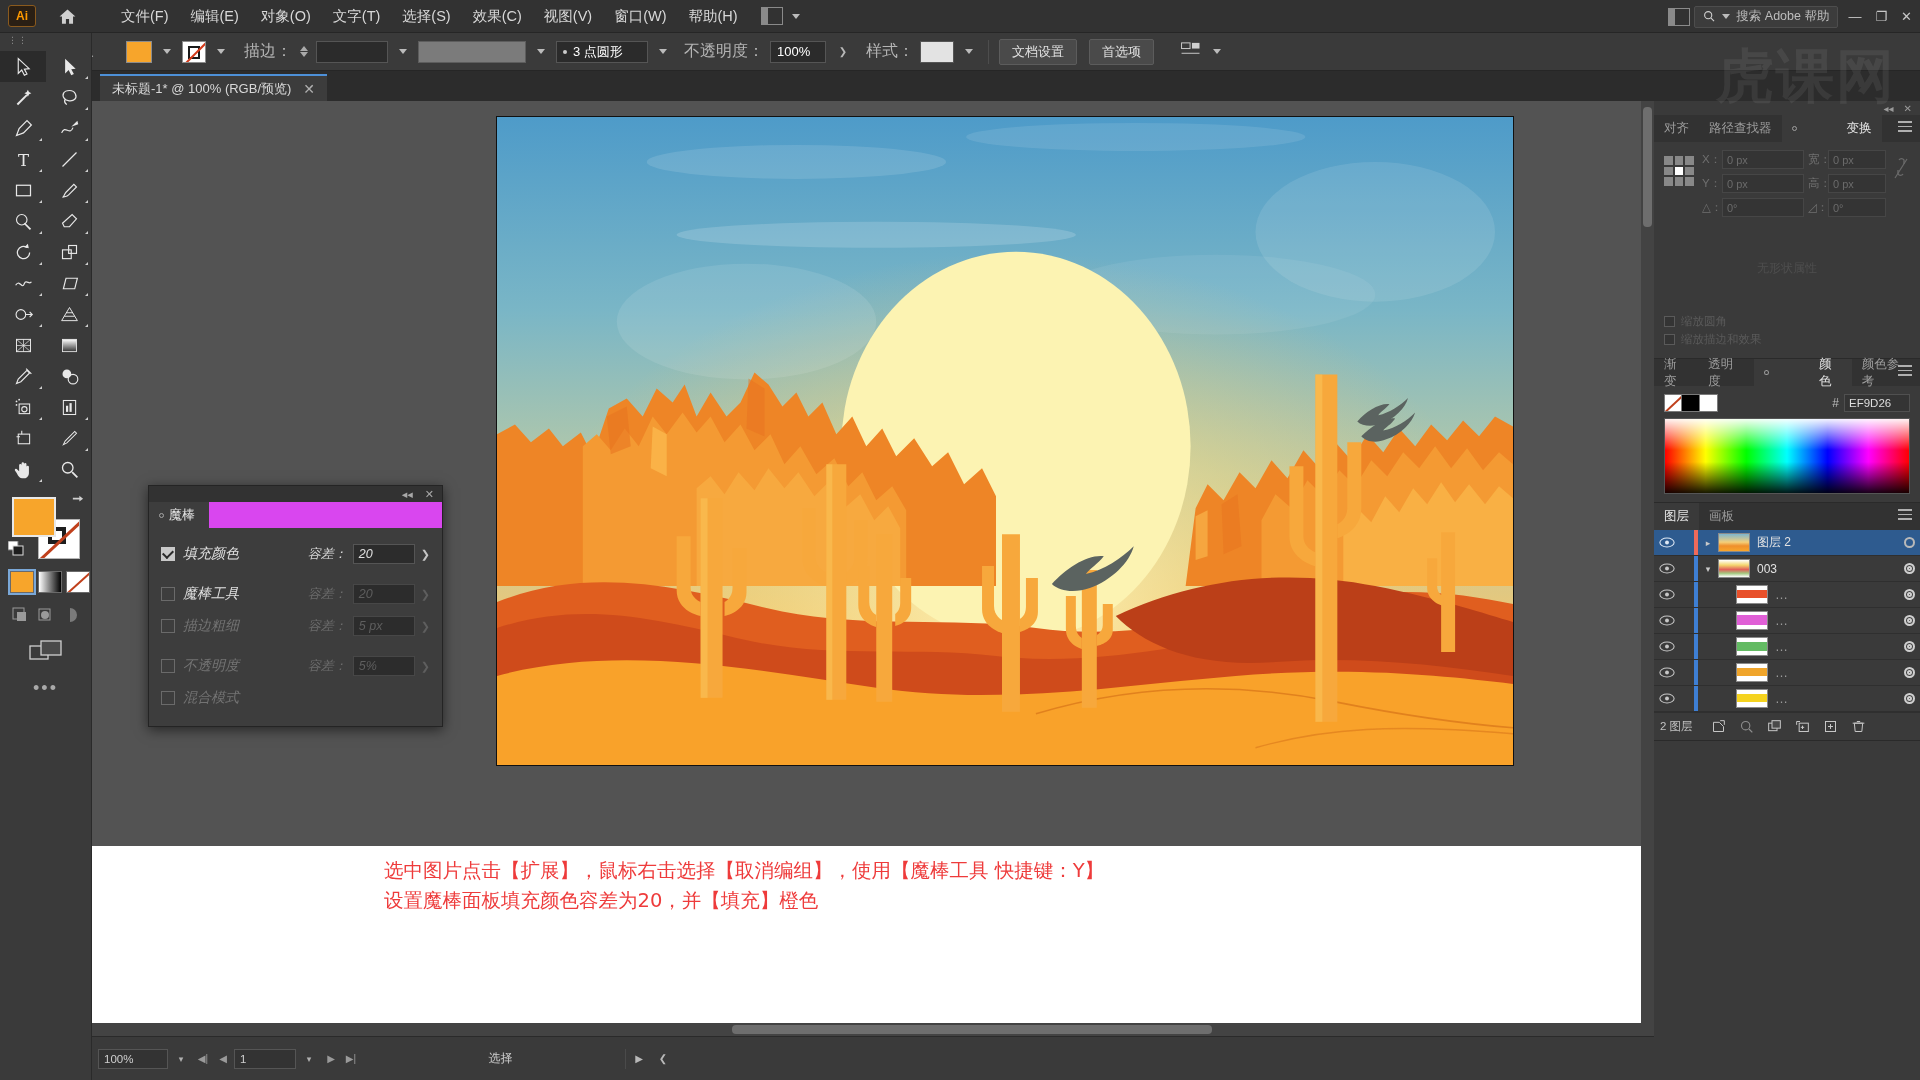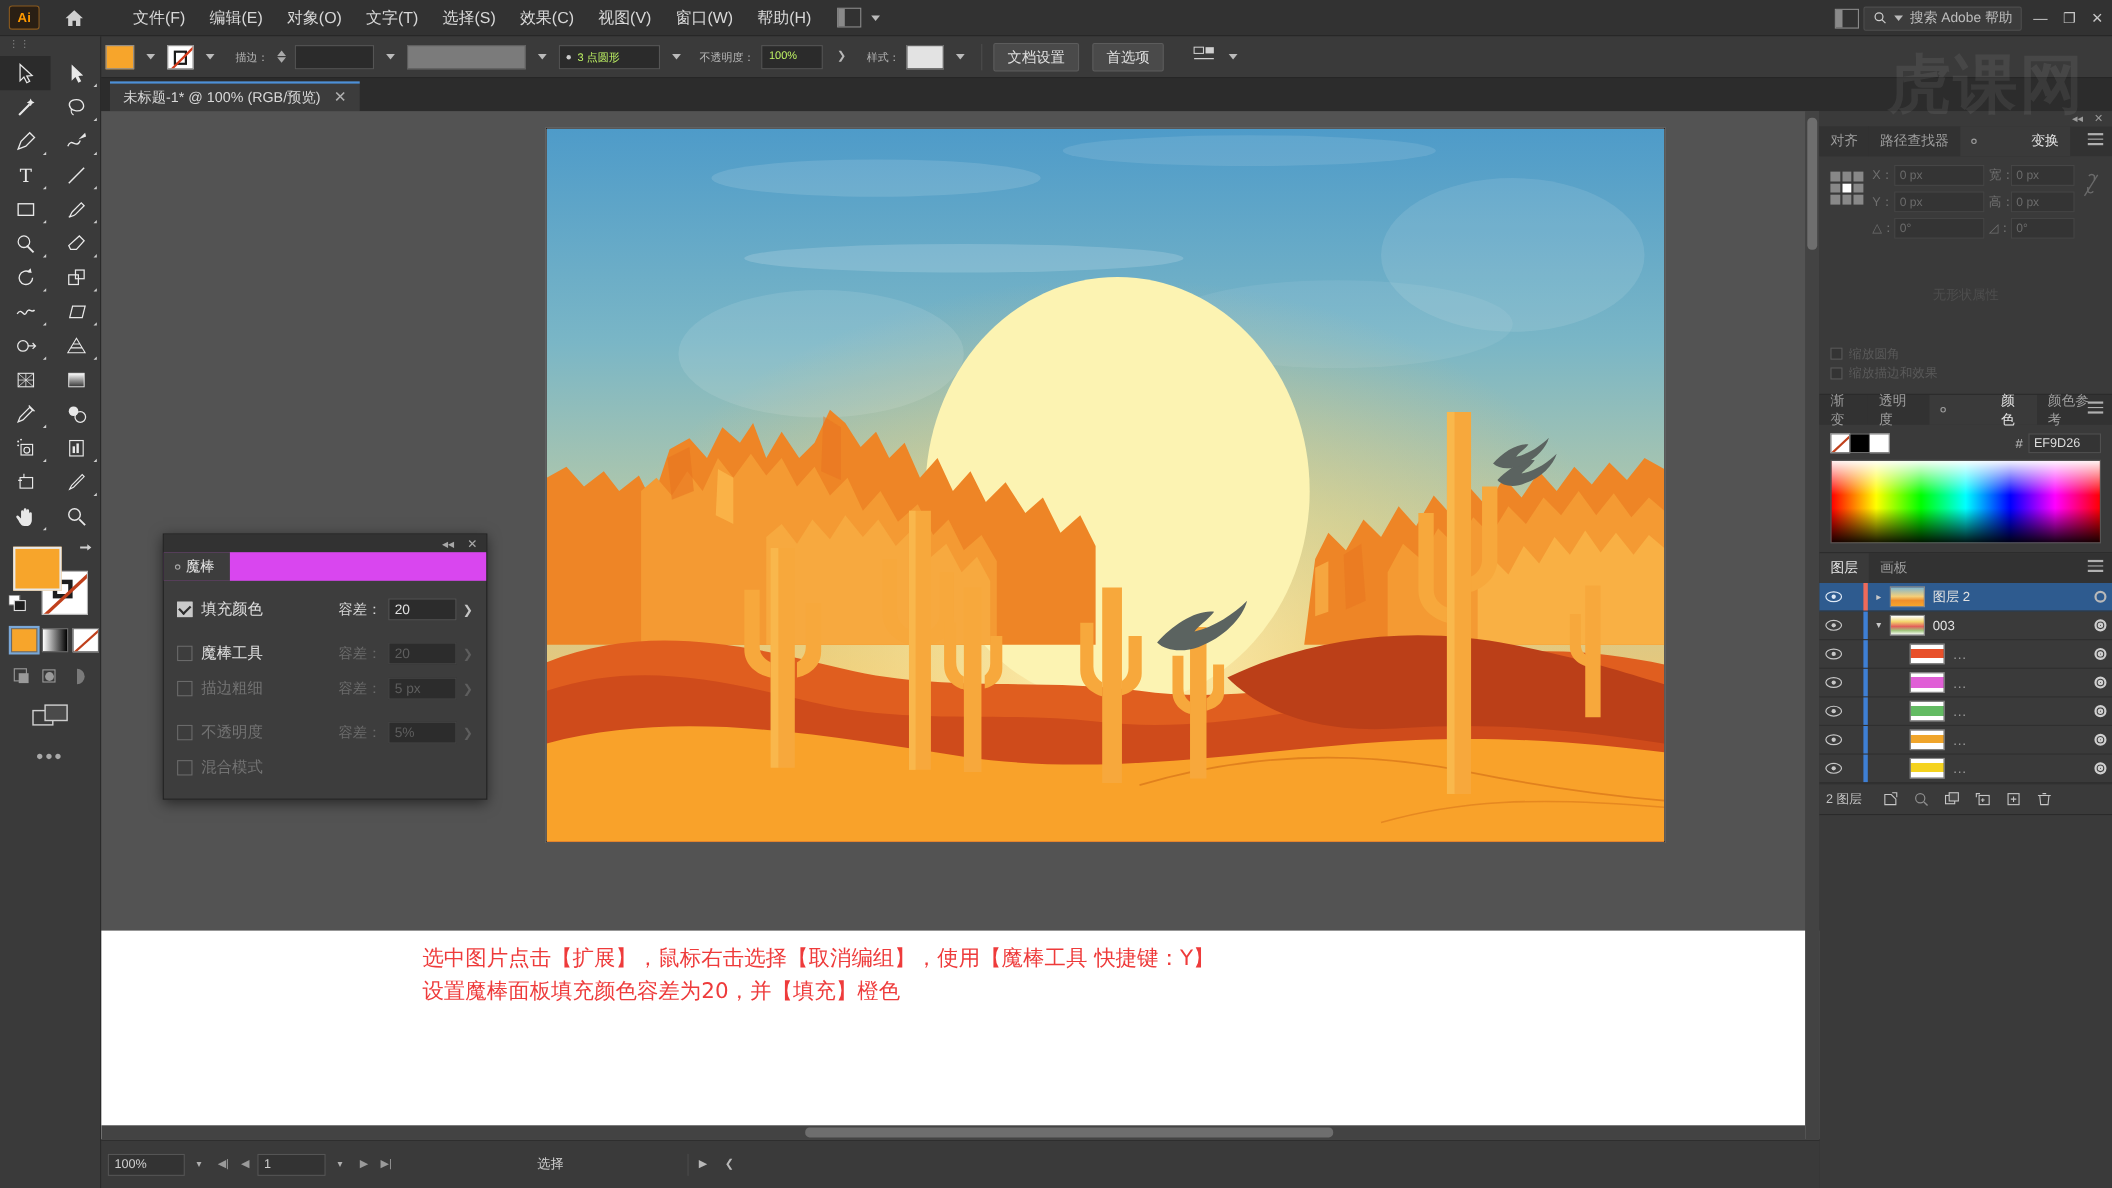--- a/index.html
+++ b/index.html
@@ -25,34 +25,34 @@
   .win-btns { display:flex; gap:14px; font-size:13px; color:#c8c8c8; padding-left:6px; }
 
   
   .watermark { position:absolute; right:24px; top:38px; font-size:58px; font-weight:bold;
     color:rgba(255,255,255,0.07); letter-spacing:2px; pointer-events:none;
     font-family:"DejaVu Sans",sans-serif; z-index:60; }
 
   
   .ctrlbar { position:absolute; left:0; top:33px; width:1920px; height:38px;
     background:#3a3a3a; border-bottom:1px solid #262626; display:flex; align-items:center; padding-left:14px; gap:6px; }
-  .cb-label { font-size:10px; color:#b4b4b4; white-space:nowrap; }
+  .cb-label { font-size:16px; color:#b4b4b4; white-space:nowrap; }
   .sw-fill { width:26px; height:22px; background:#f7a52b; border:1px solid #8c8c8c; }
   .sw-stroke { width:24px; height:22px; background:#fff; border:1px solid #8c8c8c; position:relative; overflow:hidden; }
   .sw-stroke:after { content:''; position:absolute; left:-4px; top:10px; width:34px; height:2px;
     background:#d43a1a; transform:rotate(-45deg); }
   .sw-stroke .inner { position:absolute; left:5px; top:4px; width:12px; height:13px; border:2px solid #1a1a1a; }
   .caret { width:0; height:0; border-left:4px solid transparent; border-right:4px solid transparent;
     border-top:5px solid #bbb; margin:0 5px; }
   .spin { display:flex; flex-direction:column; gap:1px; margin:0 2px; }
   .spin i { width:0; height:0; border-left:4px solid transparent; border-right:4px solid transparent; }
   .spin i.u { border-bottom:5px solid #aaa; }
   .spin i.d { border-top:5px solid #aaa; }
   .fld { height:22px; background:#2b2b2b; border:1px solid #555; display:flex; align-items:center;
-    padding:0 6px; font-size:10px; color:#bef264; }
+    padding:0 6px; font-size:13px; color:#ffffff; }
   .fld.w72 { width:72px; }
   .fld.grey { background:#7b7b7b; width:108px; border-color:#5d5d5d; }
   .fld.w92 { width:92px; }
   .fld.wht { background:#e3e3e3; width:34px; }
   .btn { height:26px; padding:0 12px; background:#4a4a4a; border:1px solid #5c5c5c; border-radius:2px;
     font-size:13px; color:#e0e0e0; display:flex; align-items:center; }
   .sep { width:1px; height:24px; background:#4d4d4d; margin:0 4px; }
 
   
   .tabbar { position:absolute; left:92px; top:71px; width:1828px; height:30px; background:#2c2c2c; }
@@ -163,21 +163,21 @@
   .lfoot .fb { width:28px; display:flex; align-items:center; justify-content:center; }
 
   
   .wand { position:absolute; left:148px; top:485px; width:295px; background:#3d3d3d;
     border:1px solid #242424; box-shadow:0 3px 12px rgba(0,0,0,.55); z-index:40; }
   .wand-head { height:16px; background:#323232; display:flex; align-items:center;
     justify-content:flex-end; gap:12px; padding-right:8px; font-size:11px; color:#a8a8a8; }
   .wand-tabrow { height:26px; background:#d946ef; display:flex; }
   .wand-tab { background:#3d3d3d; display:flex; align-items:center; gap:5px; padding:0 14px 0 10px; font-size:13px; color:#e4e4e4; }
   .wand-tab .dot { width:5px; height:5px; border:1px solid #a5a5a5; border-radius:50%; }
-  .wand-body { padding:10px 12px 12px 12px; }
+  .wand-body { padding:10px 12px 12px 12px;font-style:italic; }
   .wrow { display:flex; align-items:center; height:32px; }
   .wrow .lbl { font-size:14px; color:#e0e0e0; margin-left:8px; }
   .wrow .lbl.dim { color:#737373; }
   .wcb { width:14px; height:14px; border:1px solid #a0a0a0; background:#3d3d3d;
     display:flex; align-items:center; justify-content:center; }
   .wcb.on { background:#c9c9c9; border-color:#c9c9c9; }
   .wcb.on:after { content:''; width:8px; height:5px; border-left:2px solid #2b2b2b;
     border-bottom:2px solid #2b2b2b; transform:rotate(-45deg) translate(1px,-1px); }
   .wcb.dim { border-color:#6a6a6a; }
   .wtol { margin-left:auto; display:flex; align-items:center; gap:6px; }

